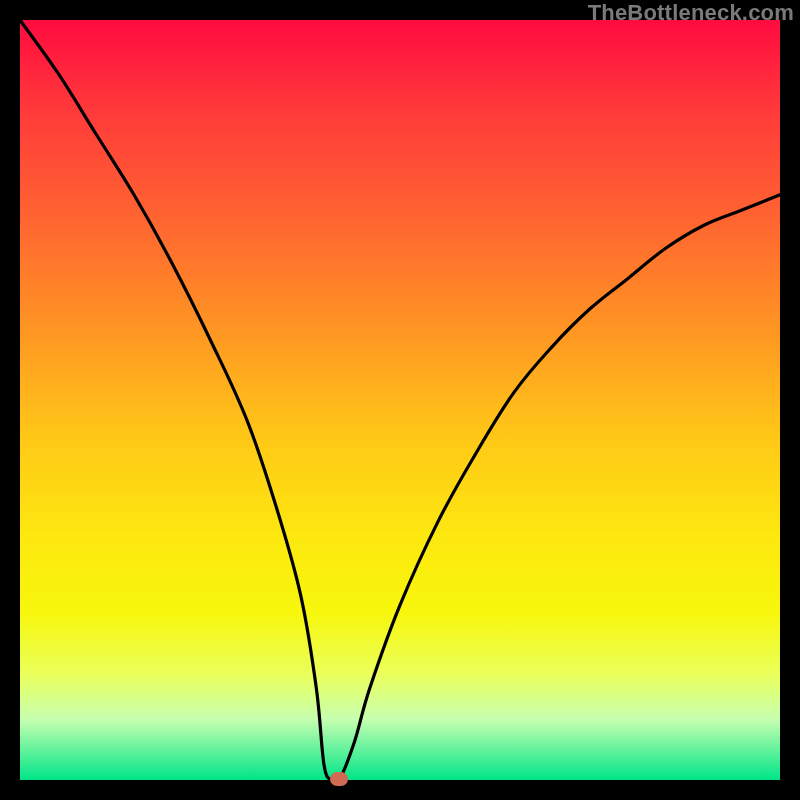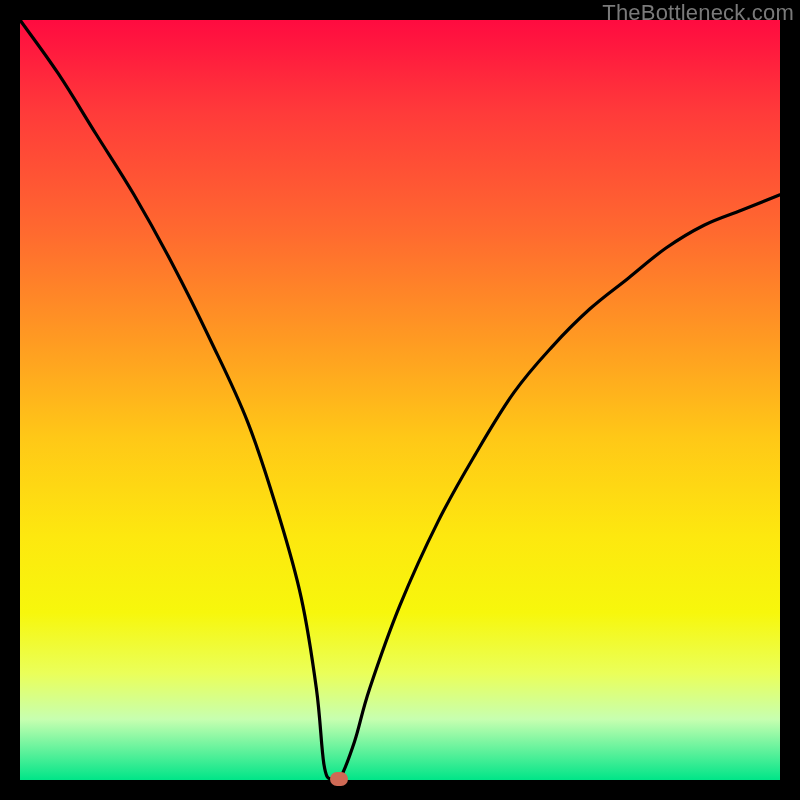--- a/index.html
+++ b/index.html
@@ -32,21 +32,21 @@
       #eaff5a 86%,
       #c7ffb0 92%,
       #00e588 100%);
   }
   .watermark {
     position: absolute;
     top: 0px;
     right: 6px;
     color: #7a7a7a;
     font-size: 22px;
-    font-weight: 400;
+    font-weight: 700;
     letter-spacing: 0.2px;
     user-select: none;
   }
   svg.curve {
     position: absolute;
     left: 20px;
     top: 20px;
     width: 760px;
     height: 760px;
     overflow: visible;

